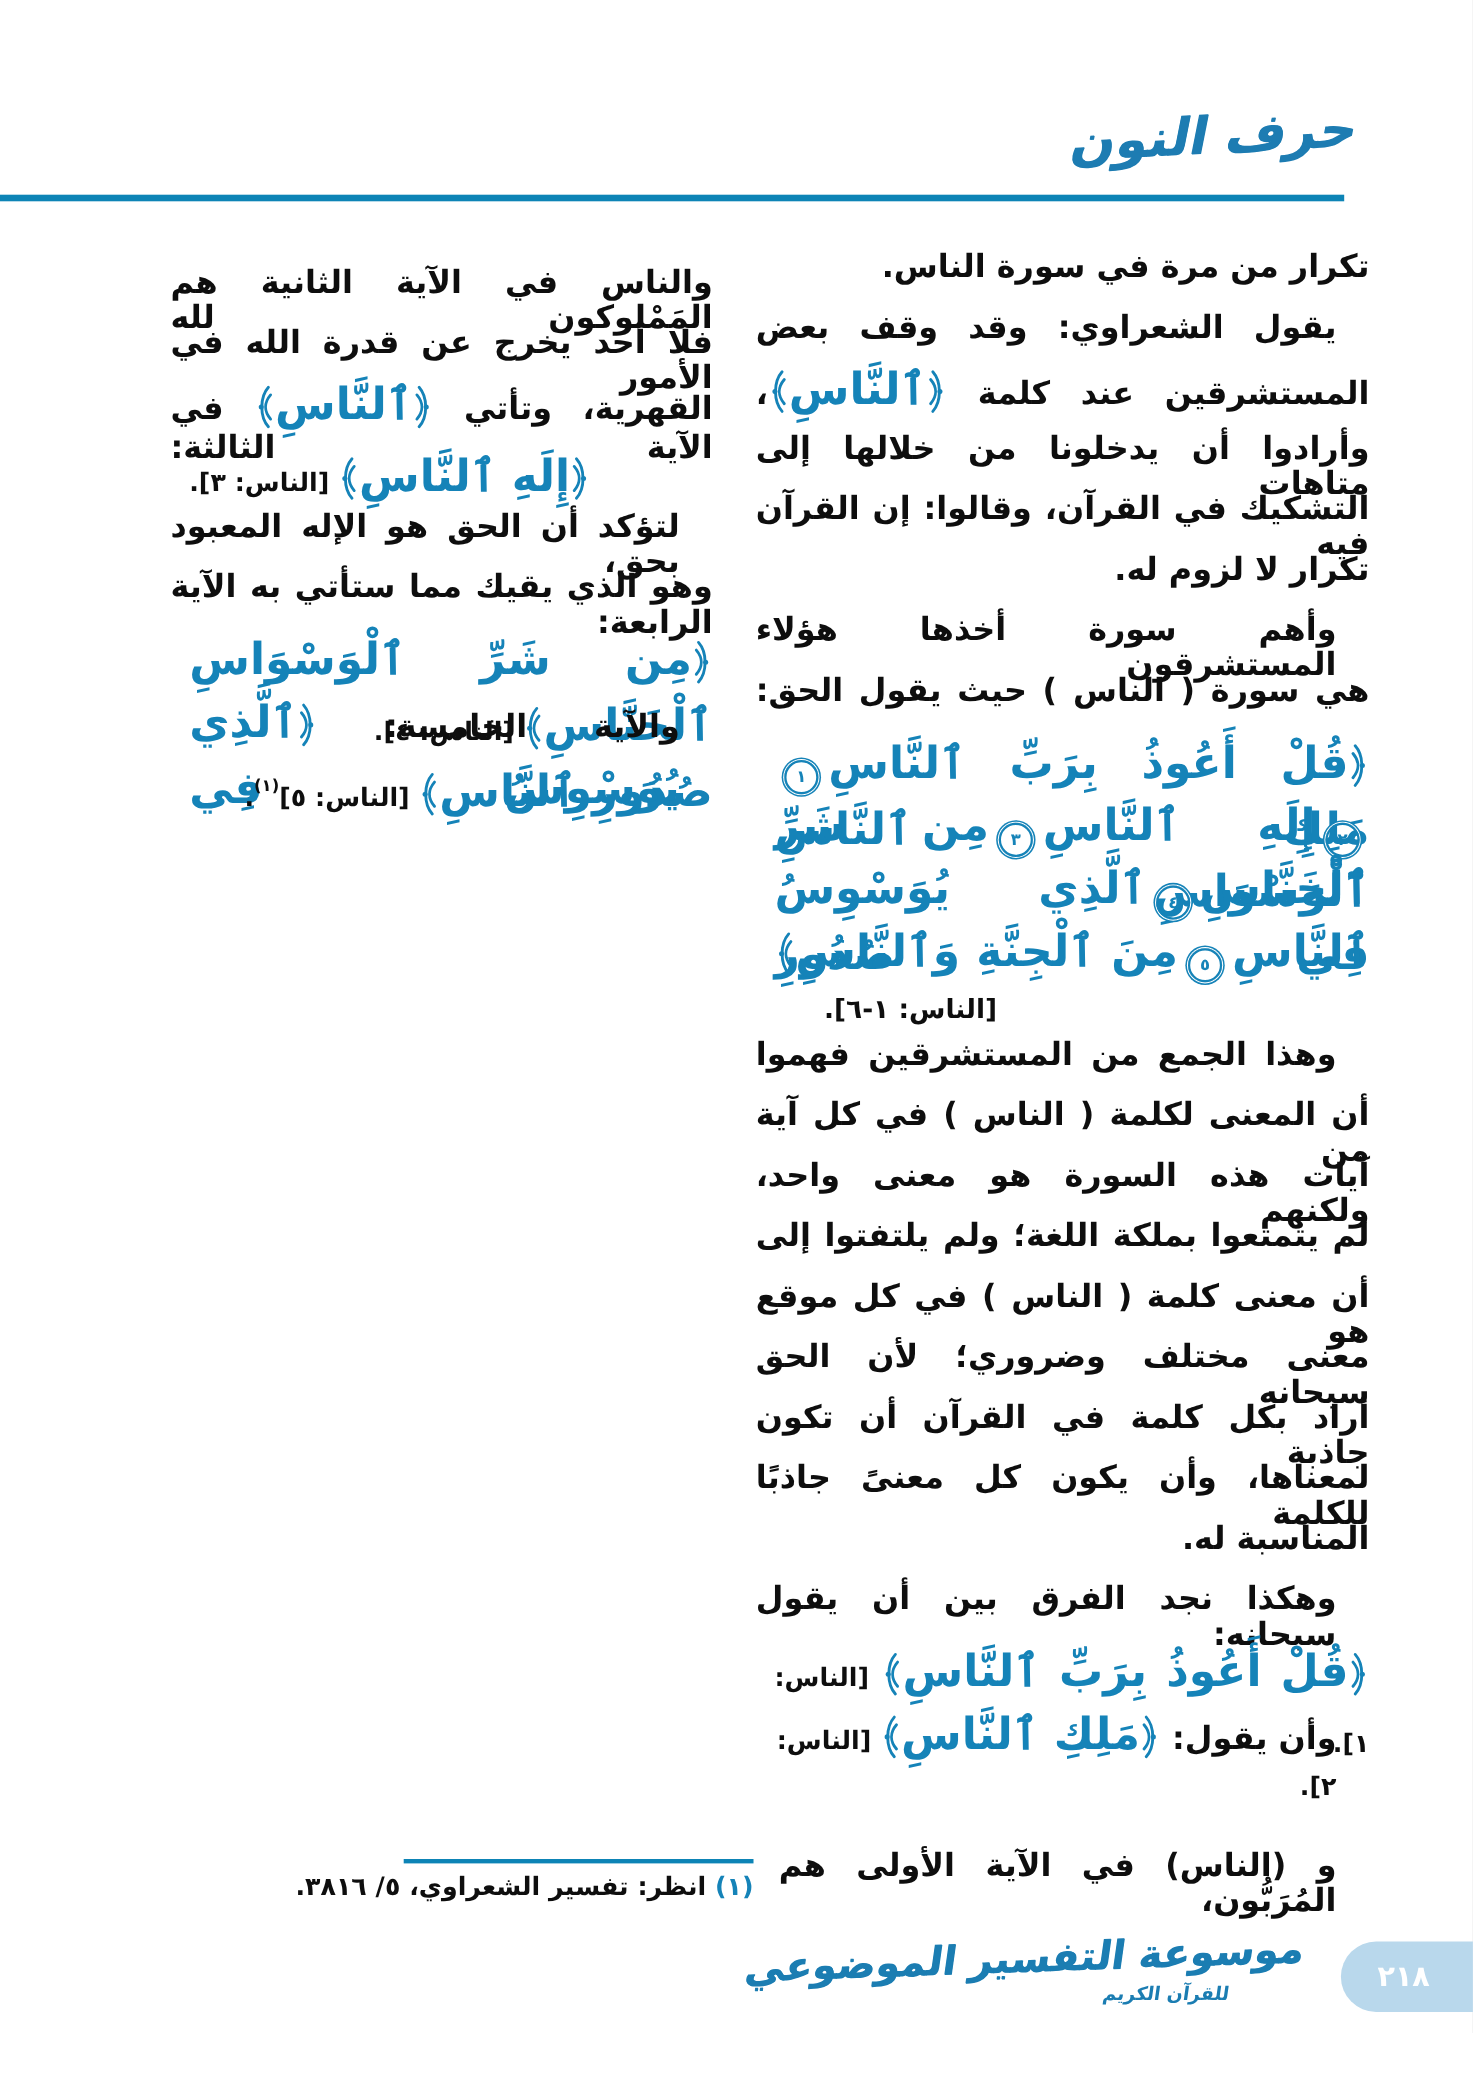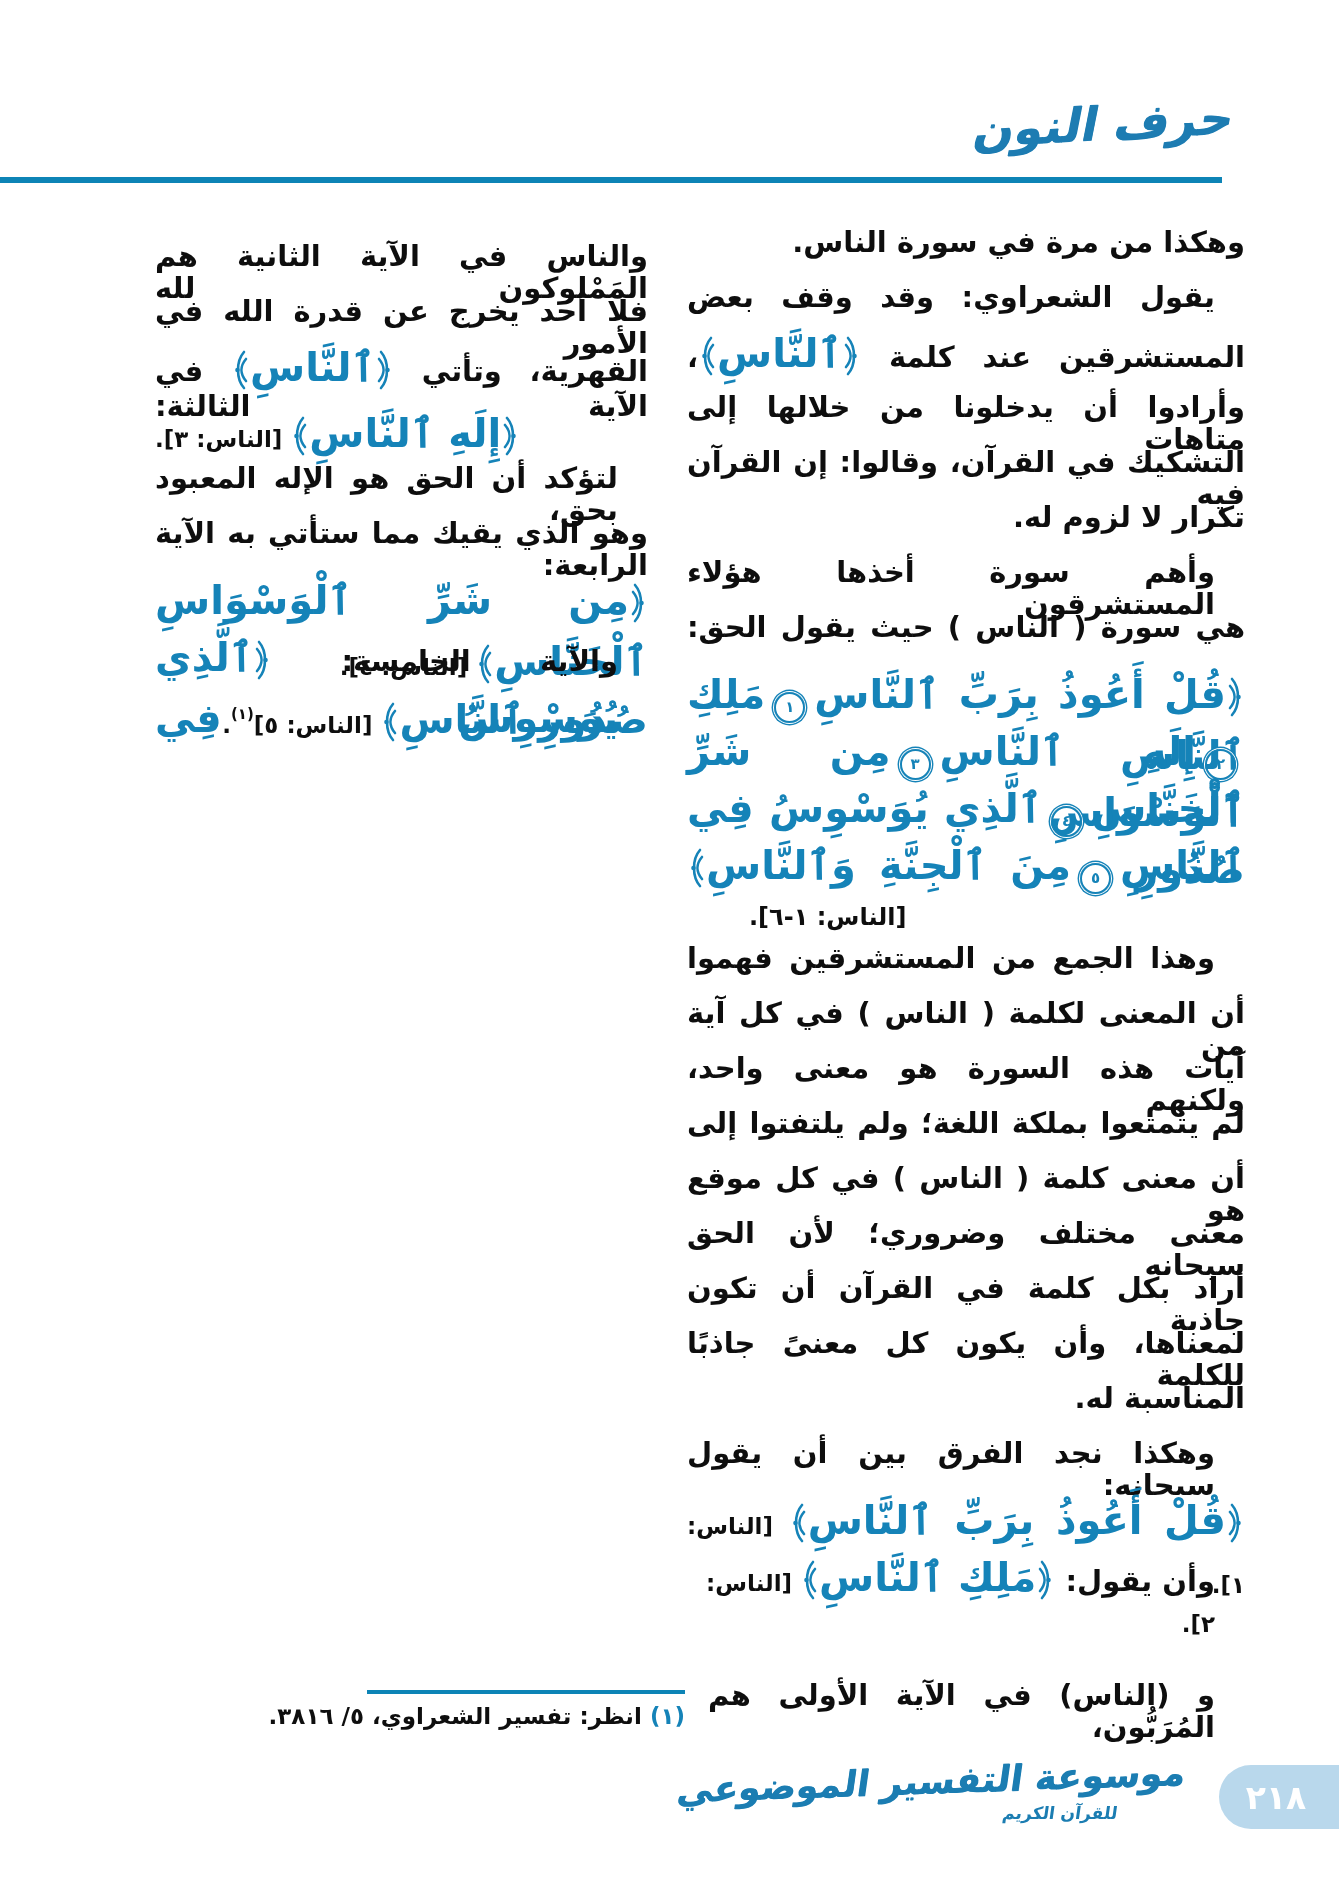--- a/index.html
+++ b/index.html
@@ -22,21 +22,21 @@
   .col{position:absolute; direction:rtl; text-align:right;}
   .col-right{top:226px; right:94px; width:558px;}
   .col-left{top:240px; left:155px; width:493px;}
   .line{
     height:55px; line-height:32px; font-size:29px; font-weight:bold;
     text-align:justify; text-align-last:right; white-space:nowrap0;
   }
   .line.full{text-align-last:justify;}
   .line.indent{padding-right:30px;}
   .line.left{text-align:left; text-align-last:left;}
-  .line.quran{height:57px; line-height:57px;}
+  .line.quran{height:57px; line-height:57px;margin-left:17px;}
   .line.vmargin{margin-top:18px;margin-left:21px;}
   .seg-q{color:var(--qblue); font-size:40px; font-weight:bold;}
   .seg-c{font-size:23px; font-weight:bold;}
   .seg-s{font-size:15px; font-weight:bold; vertical-align:14px;}
   .line.cite{height:48px; line-height:42px; padding-left:62px; text-align-last:left; text-align:left;}
   .line.cite .seg-c{font-size:24px;}
   
   .qb{display:inline-block; width:15px; height:40px; vertical-align:-9px; color:var(--qblue); margin:0 2px;}
   .qb svg{width:15px; height:40px; display:block;}
   .qb.qc svg{transform:scaleX(-1);}
@@ -57,34 +57,34 @@
   .footnote-marker{color:var(--qblue);}
   
   .publisher-logo{position:absolute; top:1756px; left:935px; width:250px; text-align:center; color:#1b7db2;}
   .logo-main{font-size:36px; font-weight:bold; transform:skewX(-10deg) rotate(-2deg); letter-spacing:-2px; white-space:nowrap; text-shadow:0.5px 0.5px 0 #1b7db2;}
   .logo-sub{font-size:17px; font-weight:bold; margin-top:6px; transform:skewX(-8deg); letter-spacing:-1px;}
   
   .page-tab{
     position:absolute; top:1765px; right:0; width:120px; height:64px;
     background:var(--tabbg); border-radius:34px 0 0 34px;
     display:flex; align-items:center; justify-content:center;
-    color:var(--tabtxt); font-size:33px; font-weight:bold; letter-spacing:7px;
+    color:var(--tabtxt); font-size:26px; font-weight:bold; letter-spacing:7px;
     padding-right:6px; box-sizing:border-box;
   }
 </style>
 </head>
 <body>
 
 <div class="page">
 
   <div class="chapter-title">حرف النون</div>
   <div class="header-rule"></div>
 
   <div class="col col-right">
-      <div class="line"><span class="seg-t">وهكذا من مرة في سورة الناس.</span></div>
+      <div class="line"><span class="seg-t">تكرار من مرة في سورة الناس.</span></div>
       <div class="line full indent"><span class="seg-t">يقول الشعراوي: وقد وقف بعض</span></div>
       <div class="line full"><span class="seg-t">المستشرقين عند كلمة </span><span class="qb qo"><svg viewBox="0 0 15 40">
             <path d="M4 2 C12 11 12 29 4 38"></path>
             <path d="M2 9 C8 16 8 24 2 31"></path>
             <circle cx="10.5" cy="20" r="2.3"></circle>
           </svg></span><span class="seg-q">ٱلنَّاسِ</span><span class="qb qc"><svg viewBox="0 0 15 40">
             <path d="M4 2 C12 11 12 29 4 38"></path>
             <path d="M2 9 C8 16 8 24 2 31"></path>
             <circle cx="10.5" cy="20" r="2.3"></circle>
           </svg></span><span class="seg-t">،</span></div>

